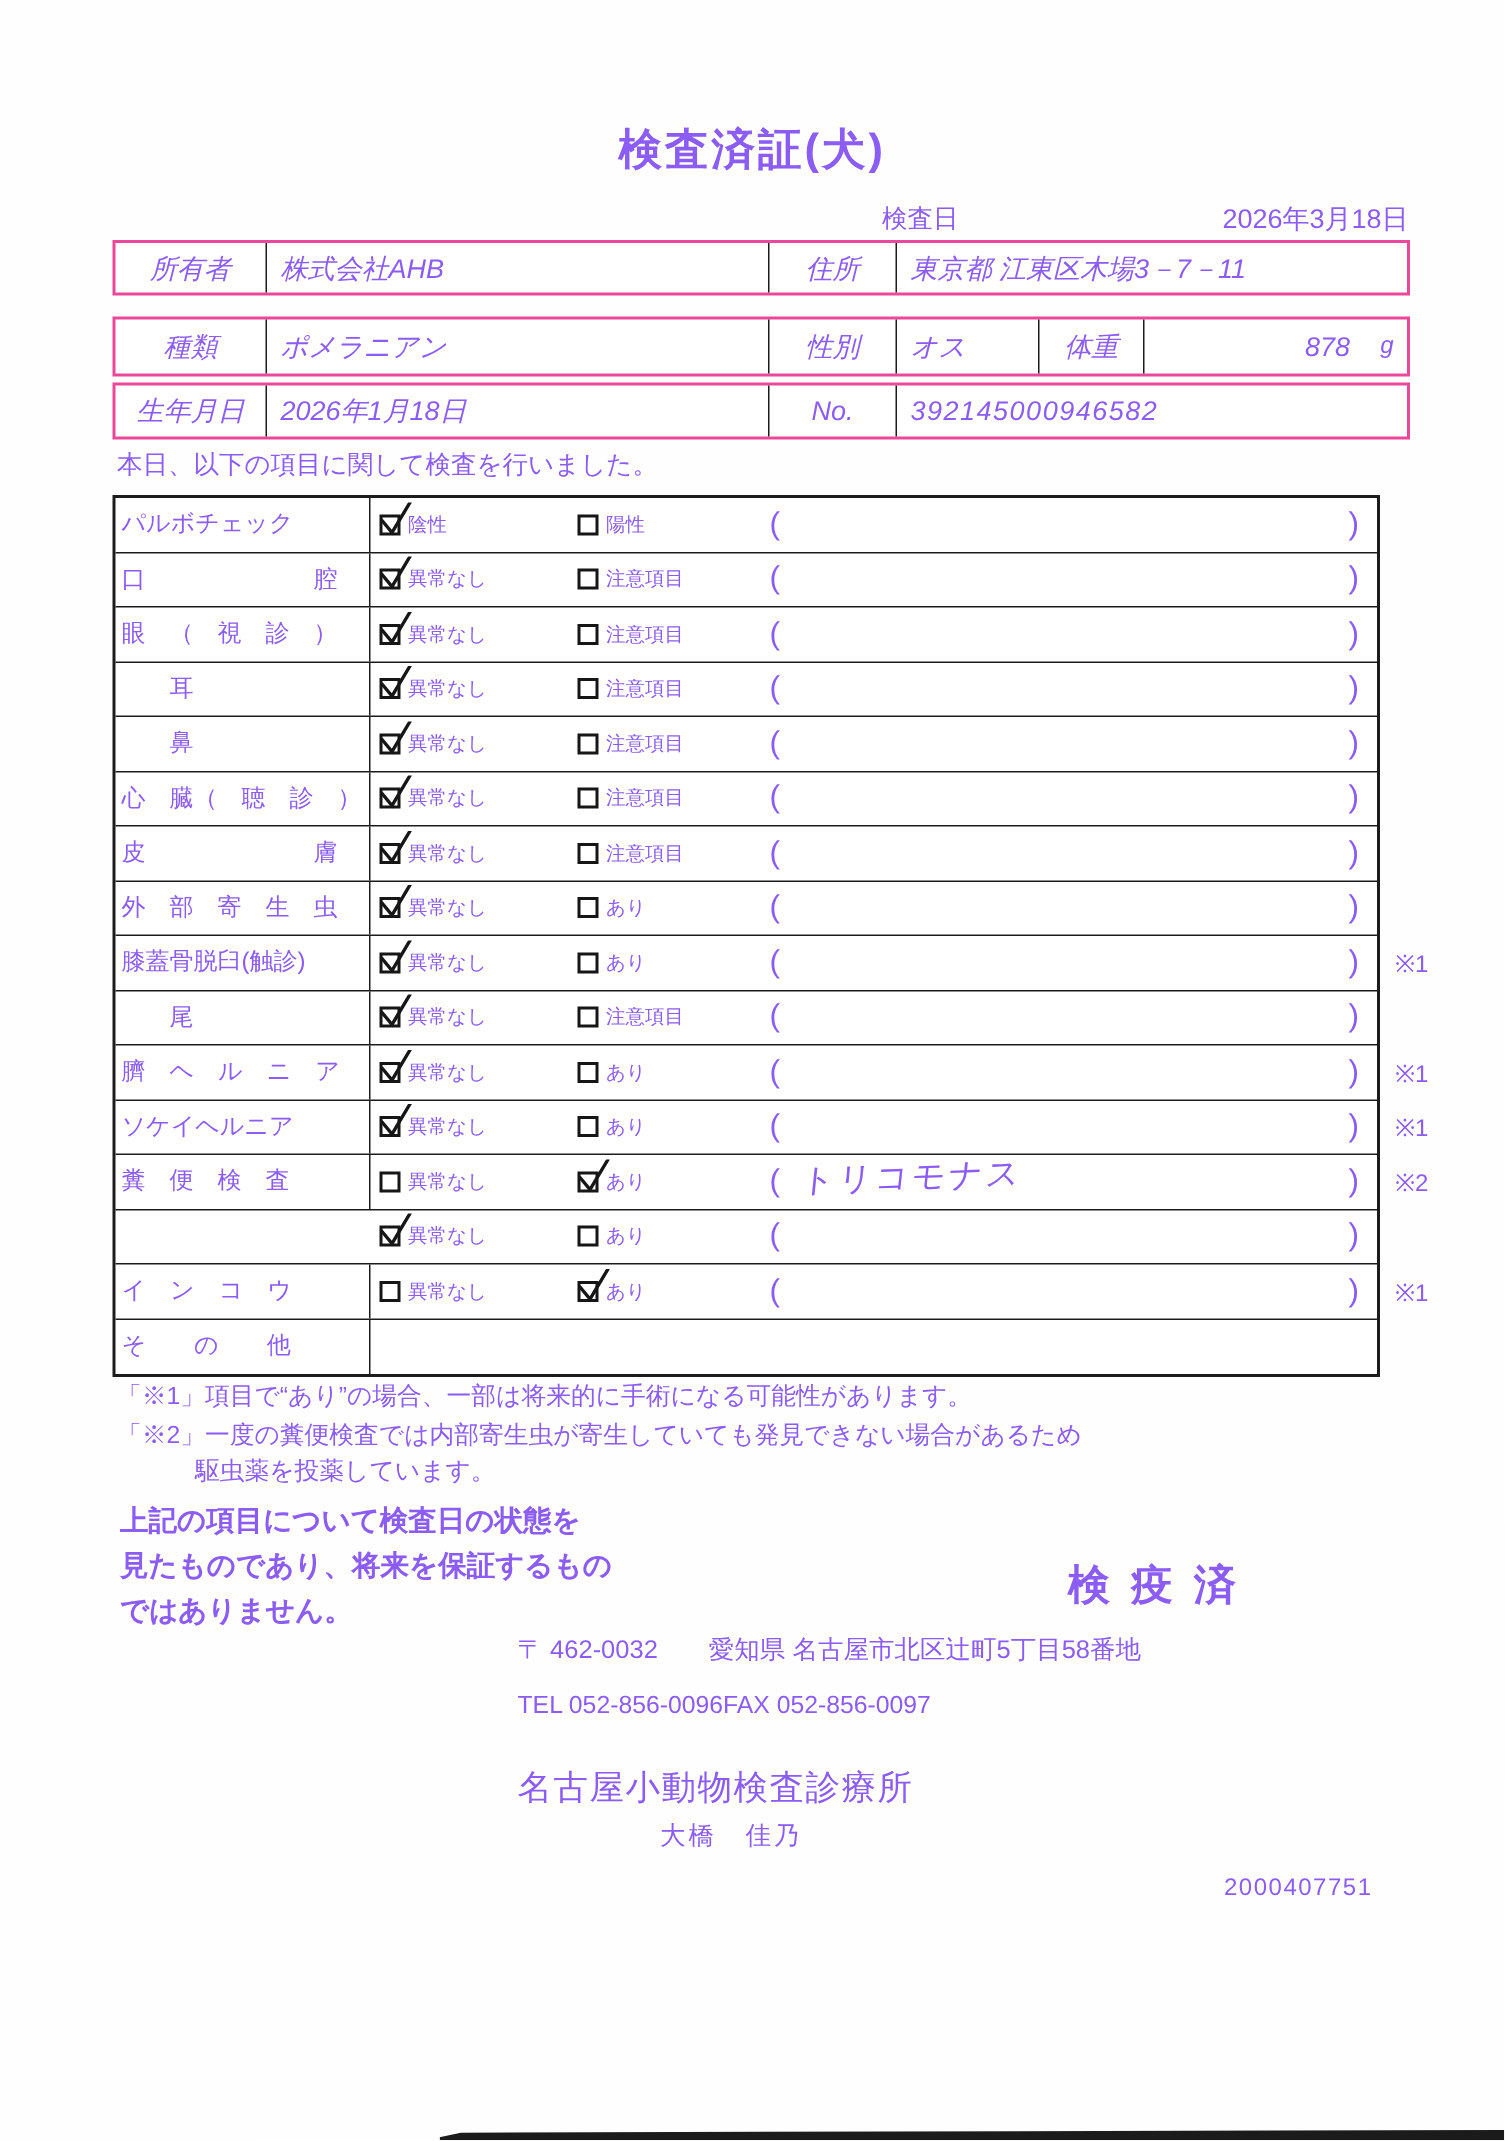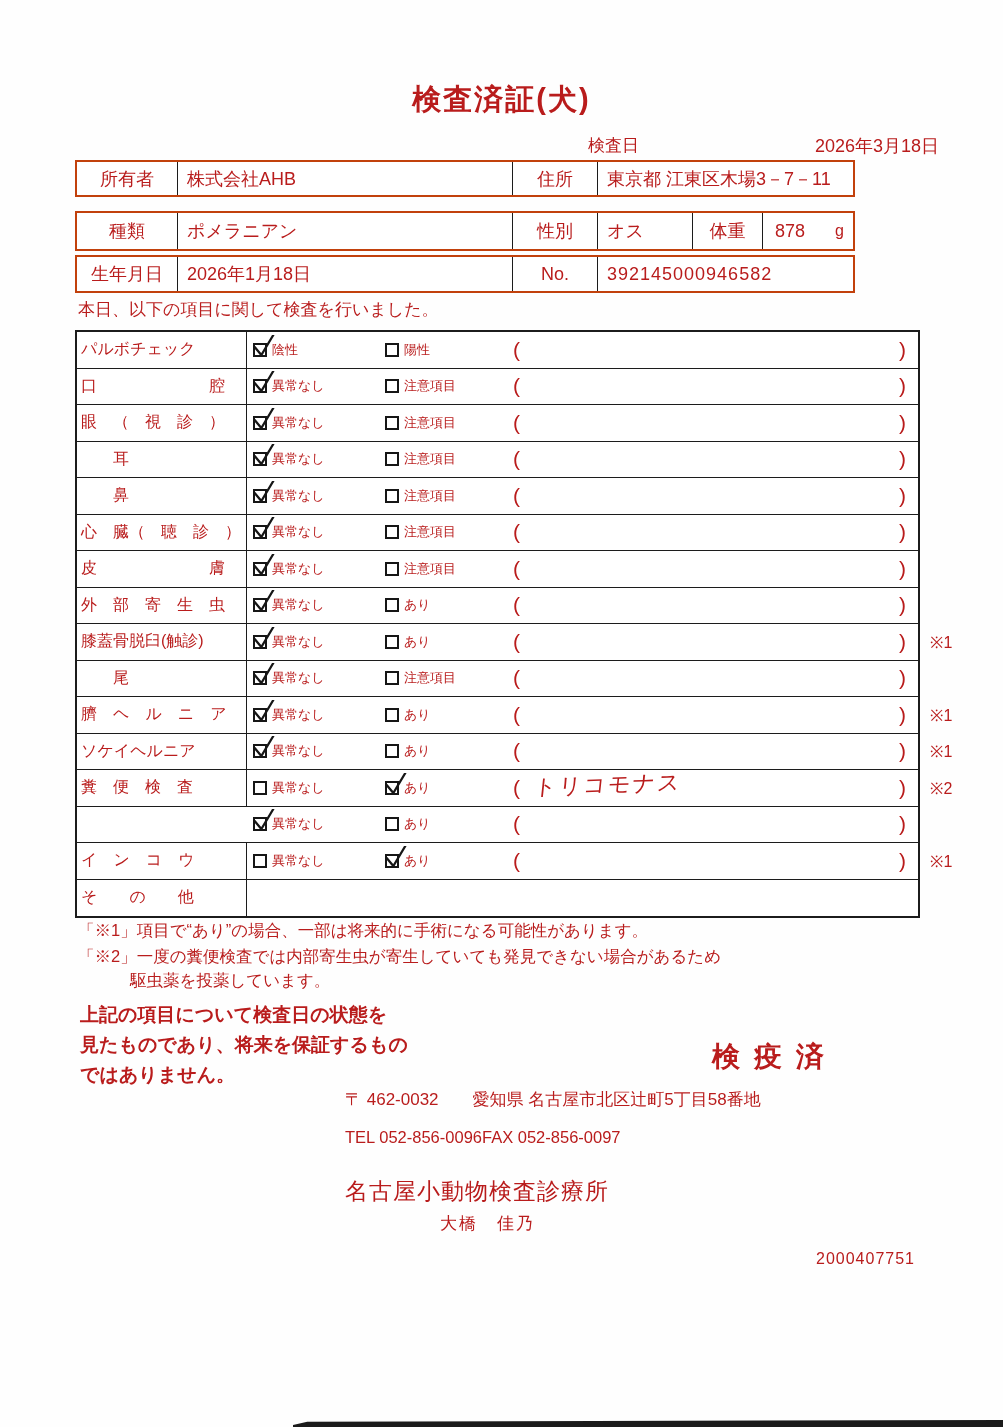--- a/index.html
+++ b/index.html
@@ -2,46 +2,46 @@
 <html><head>
 <meta charset="utf-8">
 <style>
   * { box-sizing: border-box; margin: 0; padding: 0; }
   html,body { background:#ffffff; }
   .page {
     position: relative;
     width: 1003px; height: 1427px;
     background: #fefefe;
     font-family: "Liberation Sans", sans-serif;
-    color: #b91c1c;
+    color: #8b5cf6;
     overflow: hidden;
   }
   .title {
     position: absolute; top: 80px; left: 0; width: 100%;
     text-align: center; font-size: 29px; font-weight: bold; letter-spacing: 2px;
   }
   .exam-date { position: absolute; top: 134px; left: 0; width: 100%; height: 24px; }
   .ed-label { position: absolute; left: 588px; font-size: 17px; }
   .ed-value { position: absolute; right: 64px; font-size: 18px; margin-left: 16px; }
 
   .tbl {
-    position: absolute; left: 75px; width: 780px;
-    border: 2px solid #c2410c; display: grid; background: #fff;
+    position: absolute; left: 75px; width: 865px;
+    border: 2px solid #ec4899; display: grid; background: #fff; font-style: italic;
   }
   .tbl > div {
     display: flex; align-items: center;
     border-left: 1.5px solid #1c1c1c;
     padding: 0 9px; font-size: 18px; height: 100%;
   }
   .tbl > div:first-child { border-left: none; }
   .tbl .lbl { justify-content: center; padding: 0 4px; }
   .tbl-owner { top: 160px; height: 37px; grid-template-columns: 100px 335px 85px 1fr; }
   .tbl-pet1  { top: 211px; height: 40px; grid-template-columns: 100px 335px 85px 95px 70px 1fr; }
   .tbl-pet2  { top: 255px; height: 38px; grid-template-columns: 100px 335px 85px 1fr; }
-  .weight { justify-content: flex-end; padding-right: 12px; gap: 10px; }
+  .weight { justify-content: flex-end; padding-right: 12px; }
   .weight .unit { margin-left: 20px; font-size: 16px; }
   .no-value { font-size: 20px; letter-spacing: 1px; }
 
   .intro { position: absolute; left: 78px; top: 298px; font-size: 17px; }
 
   .chk-table {
     position: absolute; left: 75px; top: 330px; width: 845px;
     border: 2px solid #1c1c1c; background: #fff;
   }
   .chk-row { position: relative; height: 36.5px; border-bottom: 1.5px solid #1c1c1c; display: flex; }

